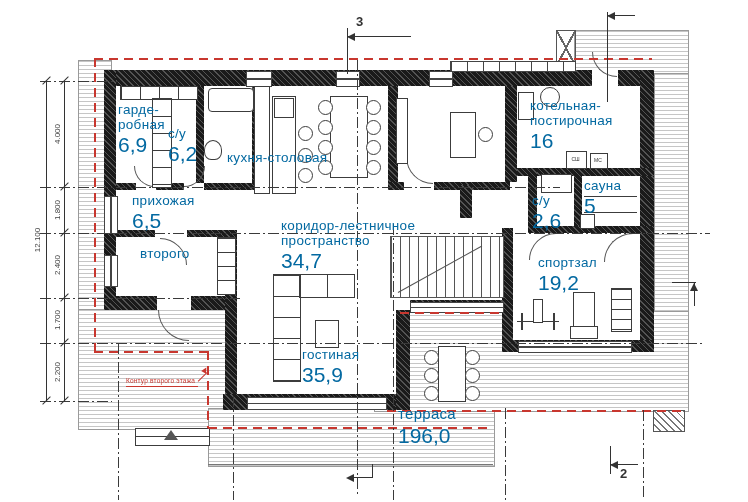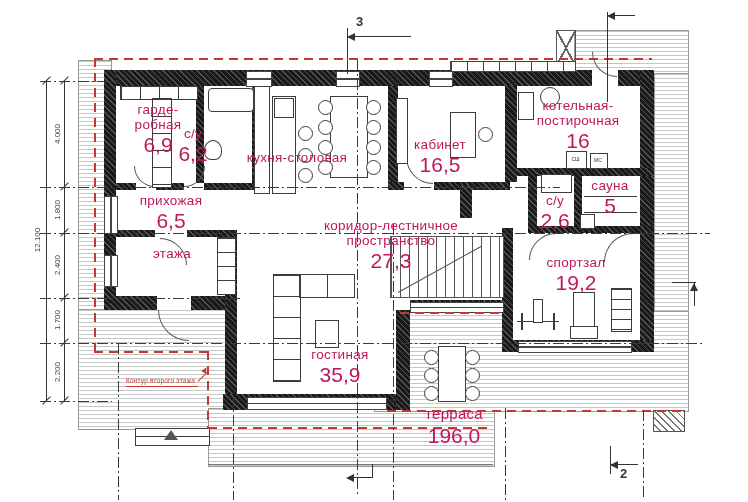--- a/index.html
+++ b/index.html
@@ -33,21 +33,21 @@
        background-image:repeating-linear-gradient(90deg,#3a3a3a 0 11px,transparent 11px 14px,#3a3a3a 14px 16px,transparent 16px 19px);}
   .axv{position:absolute;width:1px;
        background-image:repeating-linear-gradient(180deg,#3a3a3a 0 11px,transparent 11px 14px,#3a3a3a 14px 16px,transparent 16px 19px);}
   .sline{position:absolute;background:#333;}
   
   .redh{position:absolute;height:2px;
         background-image:repeating-linear-gradient(90deg,#c8372f 0 9px,transparent 9px 15px);}
   .redv{position:absolute;width:2px;
         background-image:repeating-linear-gradient(180deg,#c8372f 0 9px,transparent 9px 15px);}
   
-  .rl{position:absolute;color:#be185d;text-align:center;line-height:1.12;}
+  .rl{position:absolute;color:#0369a1;text-align:left;line-height:1.12;}
   .rl .nm{display:block;font-size:13.5px;letter-spacing:.3px;}
   .rl .ar{display:block;font-size:21px;margin-top:1px;}
   .dim{position:absolute;width:44px;height:10px;text-align:center;font-size:8px;color:#444;
        transform:rotate(-90deg);}
   .mk{position:absolute;font-size:13px;color:#333;font-weight:bold;}
   .tick{position:absolute;width:11px;height:1px;background:#333;transform:rotate(-45deg);}
   .ah-l{position:absolute;width:0;height:0;border-top:4px solid transparent;border-bottom:4px solid transparent;border-right:8px solid #333;}
   .ah-u{position:absolute;width:0;height:0;border-left:4px solid transparent;border-right:4px solid transparent;border-bottom:8px solid #333;}
   .stairs{position:absolute;border:1px solid #555;background:#fff;
           background-image:repeating-linear-gradient(90deg,#555 0 1px,transparent 1px 9px);}
@@ -267,54 +267,50 @@
     <span class="nm">робная</span>
     <span class="ar">6,9</span>
   </div>
   <div class="rl" style="left:168px;top:126px;width:50px;">
     <span class="nm">с/у</span>
     <span class="ar">6,2</span>
   </div>
   <div class="rl" style="left:227px;top:150px;width:140px;">
     <span class="nm">кухня-столовая</span>
   </div>
-  <div class="rl" style="left:405px;top:137px;width:70px;">
-    <span class="nm">кабинет</span>
-    <span class="ar">16,5</span>
-  </div>
   <div class="rl" style="left:530px;top:98px;width:96px;">
     <span class="nm">котельная-</span>
     <span class="nm">постирочная</span>
     <span class="ar">16</span>
   </div>
   <div class="rl" style="left:584px;top:178px;width:52px;">
     <span class="nm">сауна</span>
     <span class="ar">5</span>
   </div>
   <div class="rl" style="left:532px;top:193px;width:46px;">
     <span class="nm">с/у</span>
     <span class="ar">2,6</span>
   </div>
   <div class="rl" style="left:132px;top:193px;width:78px;">
     <span class="nm">прихожая</span>
     <span class="ar">6,5</span>
   </div>
   <div class="rl" style="left:281px;top:218px;width:220px;">
     <span class="nm">коридор-лестничное пространство</span>
-    <span class="ar">27,3</span>
+    <span class="ar">34,7</span>
   </div>
   <div class="rl" style="left:140px;top:246px;width:64px;">
-    <span class="nm">этажа</span>
+    <span class="nm">второго</span>
   </div>
   <div class="rl" style="left:538px;top:255px;width:76px;">
     <span class="nm">спортзал</span>
     <span class="ar">19,2</span>
   </div>
   <div class="rl" style="left:302px;top:347px;width:76px;">
     <span class="nm">гостиная</span>
     <span class="ar">35,9</span>
   </div>
-  <div class="rl" style="left:414px;top:406px;width:80px;">
+  <div class="rl" style="left:398px;top:406px;width:80px;">
     <span class="nm" style="font-size:15px;">терраса</span>
     <span class="ar">196,0</span>
   </div>
 
 </div>
 
 </body></html>

